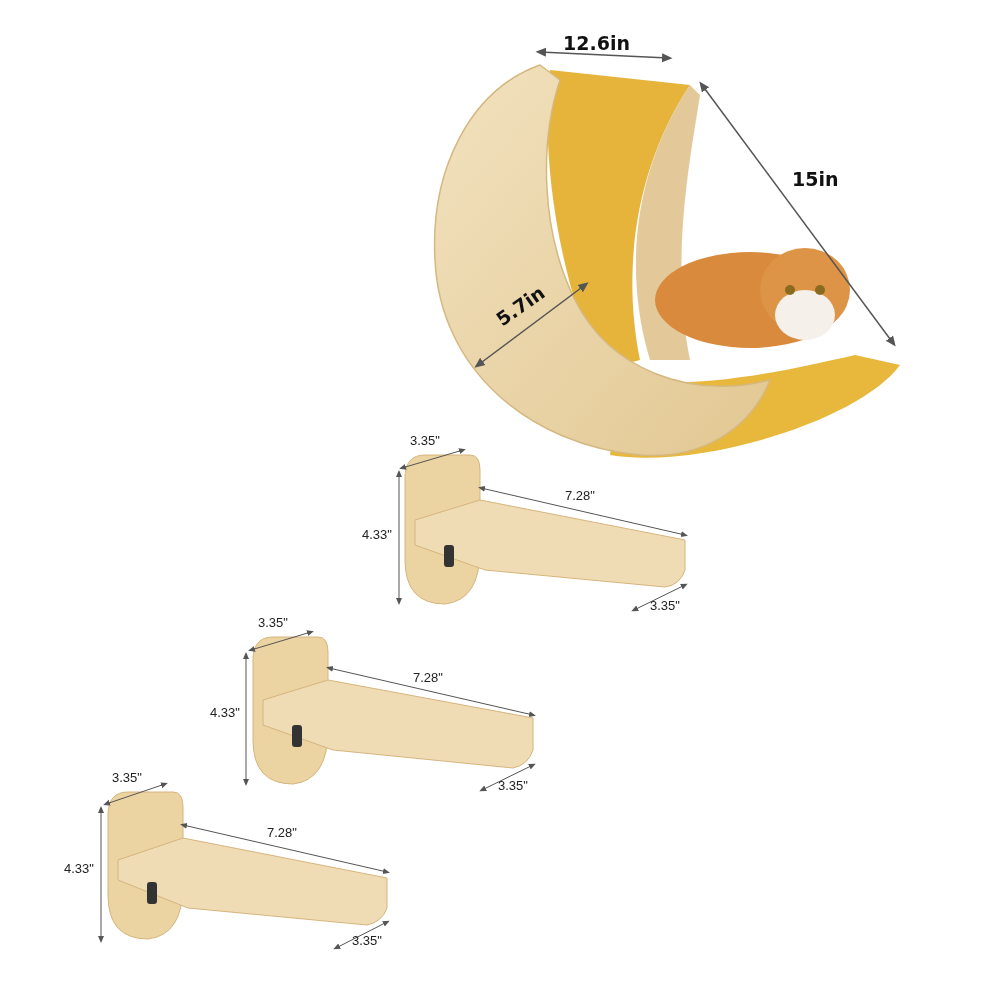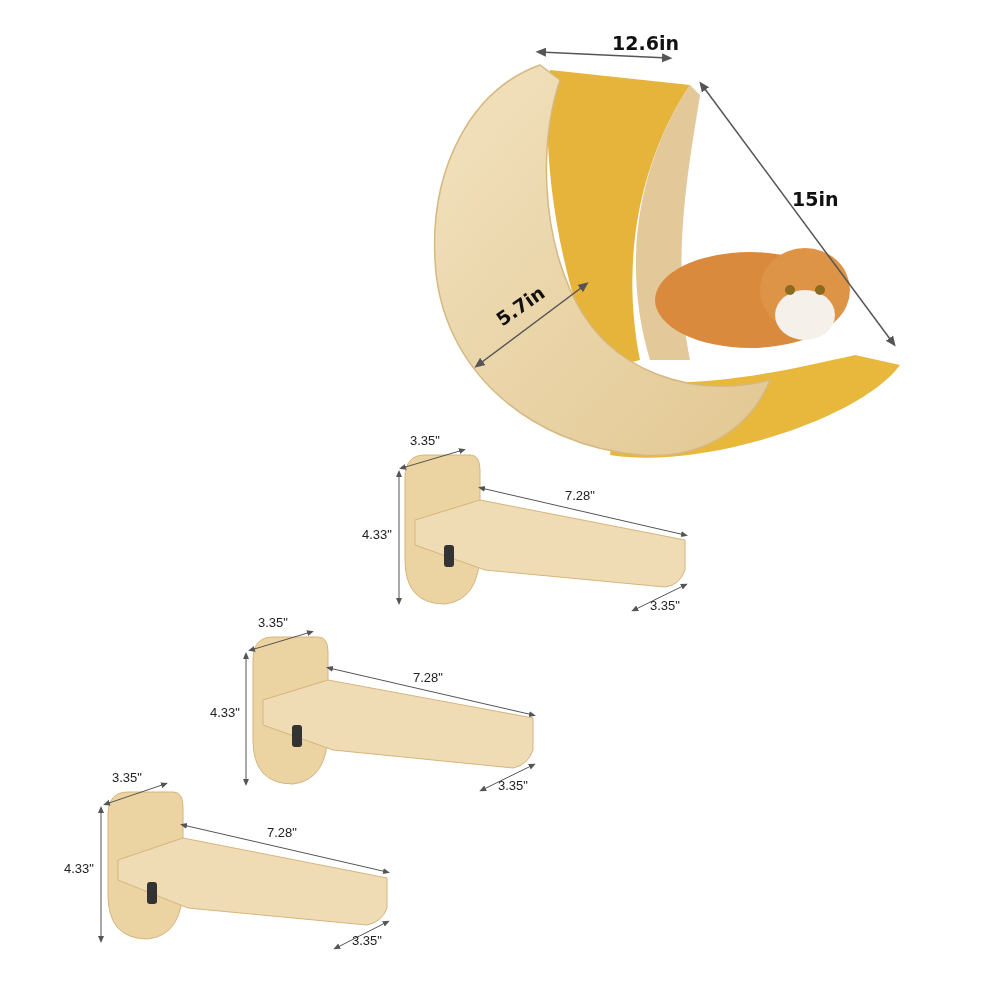--- a/index.html
+++ b/index.html
@@ -61,22 +61,22 @@
     <path d="M108,815 Q108,792 128,792 L173,792 Q183,792 183,807 L183,885 Q183,935 148,939 Q108,939 108,895 Z" fill="#ecd3a2" stroke="#d6b47c"></path>
     <path d="M118,860 L183,838 L387,878 L387,908 Q382,922 367,925 L188,908 L118,880 Z" fill="#f0dcb4" stroke="#d6b47c"></path>
     <rect x="147" y="882" width="10" height="22" rx="3" fill="#333"></rect>
   </g>
   <line x1="106" y1="804" x2="165" y2="784" stroke="#555" stroke-width="1" marker-start="url(#arr)" marker-end="url(#arr)"></line>
   <line x1="101" y1="809" x2="101" y2="940" stroke="#555" stroke-width="1" marker-start="url(#arr)" marker-end="url(#arr)"></line>
   <line x1="183" y1="825" x2="387" y2="872" stroke="#555" stroke-width="1" marker-start="url(#arr)" marker-end="url(#arr)"></line>
   <line x1="336" y1="948" x2="387" y2="922" stroke="#555" stroke-width="1" marker-start="url(#arr)" marker-end="url(#arr)"></line>
 </svg>
 
-<div class="big-label" style="left:612px; top:32px;">12.6in</div>
-<div class="big-label" style="left:792px; top:188px;">15in</div>
+<div class="big-label" style="left:563px; top:32px;">12.6in</div>
+<div class="big-label" style="left:792px; top:168px;">15in</div>
 <div class="big-label" style="left:492px; top:312px; transform:rotate(-35deg); transform-origin:left top;">5.7in</div>
 
 <div class="label" style="left:410px; top:433px;">3.35"</div>
 <div class="label" style="left:362px; top:527px;">4.33"</div>
 <div class="label" style="left:565px; top:488px;">7.28"</div>
 <div class="label" style="left:650px; top:598px;">3.35"</div>
 
 <div class="label" style="left:258px; top:615px;">3.35"</div>
 <div class="label" style="left:210px; top:705px;">4.33"</div>
 <div class="label" style="left:413px; top:670px;">7.28"</div>

